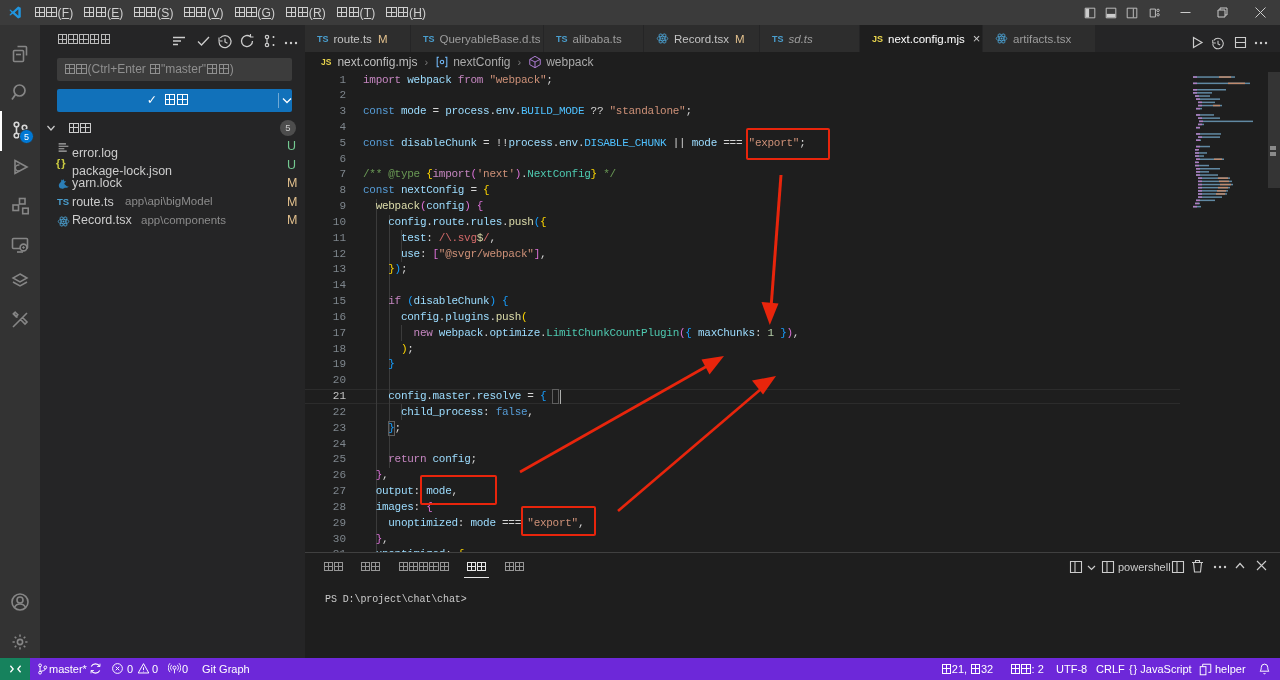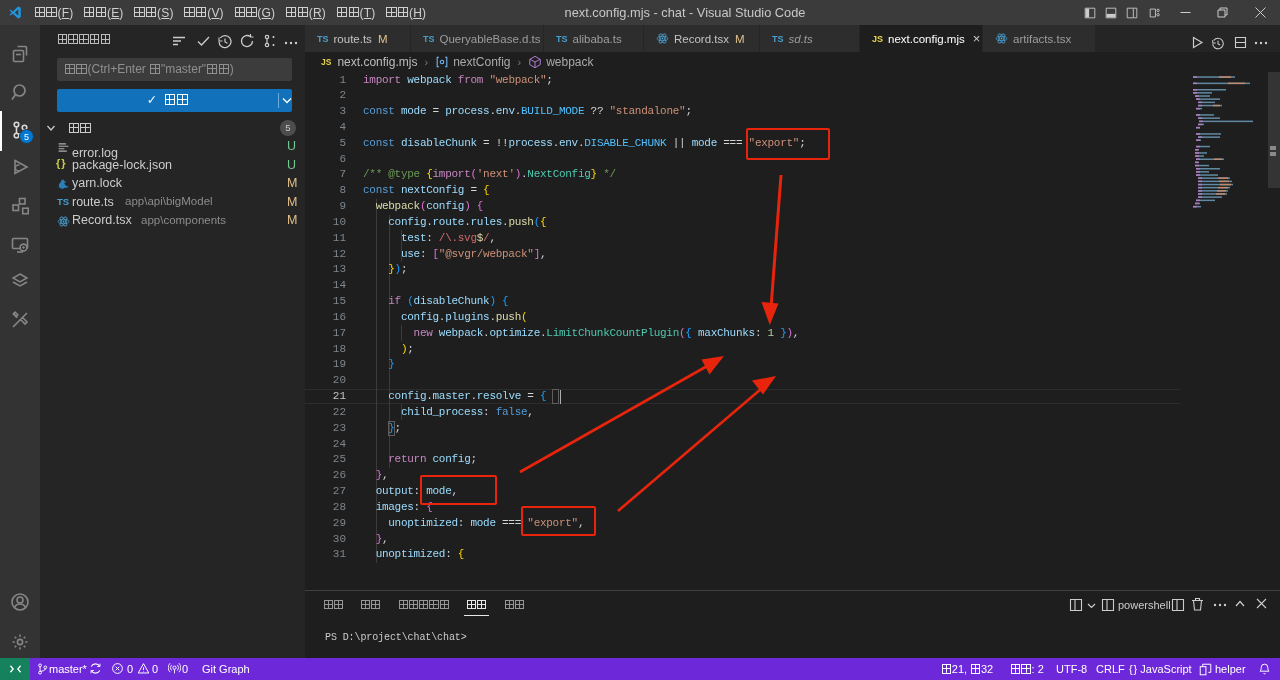--- a/index.html
+++ b/index.html
@@ -23,21 +23,21 @@
 .tab .mod{color:#e2c08d;margin-left:6px}
 #crumbs{position:absolute;left:0;top:27px;right:0;height:20px;background:#1e1e1e;color:#a9a9a9;font-size:12px;display:flex;align-items:center;padding-left:16px}
 #crumbs .sep{margin:0 7px;color:#7a7a7a;font-size:11px}
 
 #codearea{position:absolute;left:0;top:47px;right:0;height:493px;overflow:hidden}
 pre{font-family:"Liberation Mono",monospace;font-size:11px;line-height:15.83px;letter-spacing:-0.282px}
 #gutter{position:absolute;left:0;top:0.5px;width:41px;text-align:right;color:#7e868d;letter-spacing:0}
 #codepre{position:absolute;left:58px;top:0.5px;color:#d4d4d4}
 .kw{color:#c586c0}.cb{color:#569cd6}.vr{color:#9cdcfe}.fn{color:#dcdcaa}.st{color:#ce9178}.nm{color:#b5cea8}.cm{color:#6a9955}.ct{color:#4fc1ff}.rx{color:#d16969}.b1{color:#ffd700}.b2{color:#da70d6}.b3{color:#179fff}.cl{color:#4ec9b0}
 
-#panel{position:absolute;left:0;right:0;bottom:0;height:68px;background:#1e1e1e;border-top:1px solid #404040}
+#panel{position:absolute;left:0;right:0;bottom:0;height:106px;background:#1e1e1e;border-top:1px solid #404040}
 #ptabs{position:absolute;left:16px;top:0;height:27px;display:flex;align-items:center;font-size:10.5px;color:#969696}
 #ptabs .pt{margin-right:13px;padding:5px 2px}
 #ptabs .pt.on{color:#e7e7e7;border-bottom:1px solid #e7e7e7}
 #term{position:absolute;left:20px;color:#cccccc;font-family:"Liberation Mono",monospace;font-size:10px;letter-spacing:-0.1px;top:39px}
 
 #status{position:absolute;left:0;bottom:0;width:1280px;height:22px;background:#6d28d9;color:#ffffff;font-size:11px}
 #status .it{display:inline-flex;align-items:center;height:22px}
 svg{display:block}
 .red{color:#e8250c}
 </style></head>
@@ -50,21 +50,20 @@
   <div id="menus">
     <span class="m"><span class="cj"></span><span class="cj"></span>(<u>F</u>)</span>
     <span class="m"><span class="cj"></span><span class="cj"></span>(<u>E</u>)</span>
     <span class="m"><span class="cj"></span><span class="cj"></span>(<u>S</u>)</span>
     <span class="m"><span class="cj"></span><span class="cj"></span>(<u>V</u>)</span>
     <span class="m"><span class="cj"></span><span class="cj"></span>(<u>G</u>)</span>
     <span class="m"><span class="cj"></span><span class="cj"></span>(<u>R</u>)</span>
     <span class="m"><span class="cj"></span><span class="cj"></span>(<u>T</u>)</span>
     <span class="m"><span class="cj"></span><span class="cj"></span>(<u>H</u>)</span>
   </div>
-  <div id="wtitle">next.config.mjs - chat - Visual Studio Code</div>
   <div id="winbtn">
     <svg class="abs" style="left:1083px;top:6px" width="14" height="14" viewBox="0 0 16 16">
         <path fill="none" stroke="#cccccc" d="M2.5 2.5h11v11h-11z"></path>
         <path fill="#cccccc" d="M3 3h4v10H3z"></path>
       </svg>
     <svg class="abs" style="left:1104px;top:6px" width="14" height="14" viewBox="0 0 16 16">
         <path fill="none" stroke="#cccccc" d="M2.5 2.5h11v11h-11z"></path>
         <path fill="#cccccc" d="M3 9h10v4H3z"></path>
       </svg>
     <svg class="abs" style="left:1125px;top:6px" width="14" height="14" viewBox="0 0 16 16">
@@ -226,21 +225,21 @@
   <div class="abs" style="left:0;top:113px;width:265px;font-size:12.5px;color:#cccccc">
     <div style="position:relative;height:18.5px">
       <svg class="abs" style="left:17px;top:3px" width="13" height="13" viewBox="0 0 16 16">
           <path stroke="#c5c5c5" stroke-width="1.4" d="M2 3.5h9M2 6.5h12M2 9.5h7M2 12.5h10" opacity=".85"></path>
         </svg>
       <span class="abs" style="left:32px;top:8px">error.log</span>
       <span class="abs" style="left:247px;top:1px;color:#73c991">U</span>
     </div>
     <div style="position:relative;height:18.5px">
       <span class="abs" style="left:16px;top:0px;color:#cbcb41;font-size:11px;font-weight:bold">{ }</span>
-      <span class="abs" style="left:32px;top:1px">package-lock.json</span>
+      <span class="abs" style="left:32px;top:7px">package-lock.json</span>
       <span class="abs" style="left:247px;top:1px;color:#73c991">U</span>
     </div>
     <div style="position:relative;height:18.5px">
       <svg class="abs" style="left:17px;top:3px" width="13" height="13" viewBox="0 0 16 16">
           <path fill="#2b7fb8" d="M8 1.5c.6 1 .9 1.6.8 2.6 1-.3 1.8-.2 2.4.4-1.5.7-2 1.5-2.2 2.8 1.7 2 3.8 3.3 5.5 3.3-1 1.2-3.3 1.9-5 1.3-1 .9-2.8 1.5-4.3 1.1-1.6-.4-2.7-1.7-2.9-3.3-.2-1.8.7-3.3 2.2-4.5.6-.5.8-1 .7-1.8-.1-.7 0-1.2.4-1.7.5.5.8.8 1 1.4.3-.7.7-1.1 1.4-1.6z"></path>
         </svg>
       <span class="abs" style="left:32px;top:1px">yarn.lock</span>
       <span class="abs" style="left:247px;top:1px;color:#e2c08d">M</span>
     </div>
     <div style="position:relative;height:18.5px">

